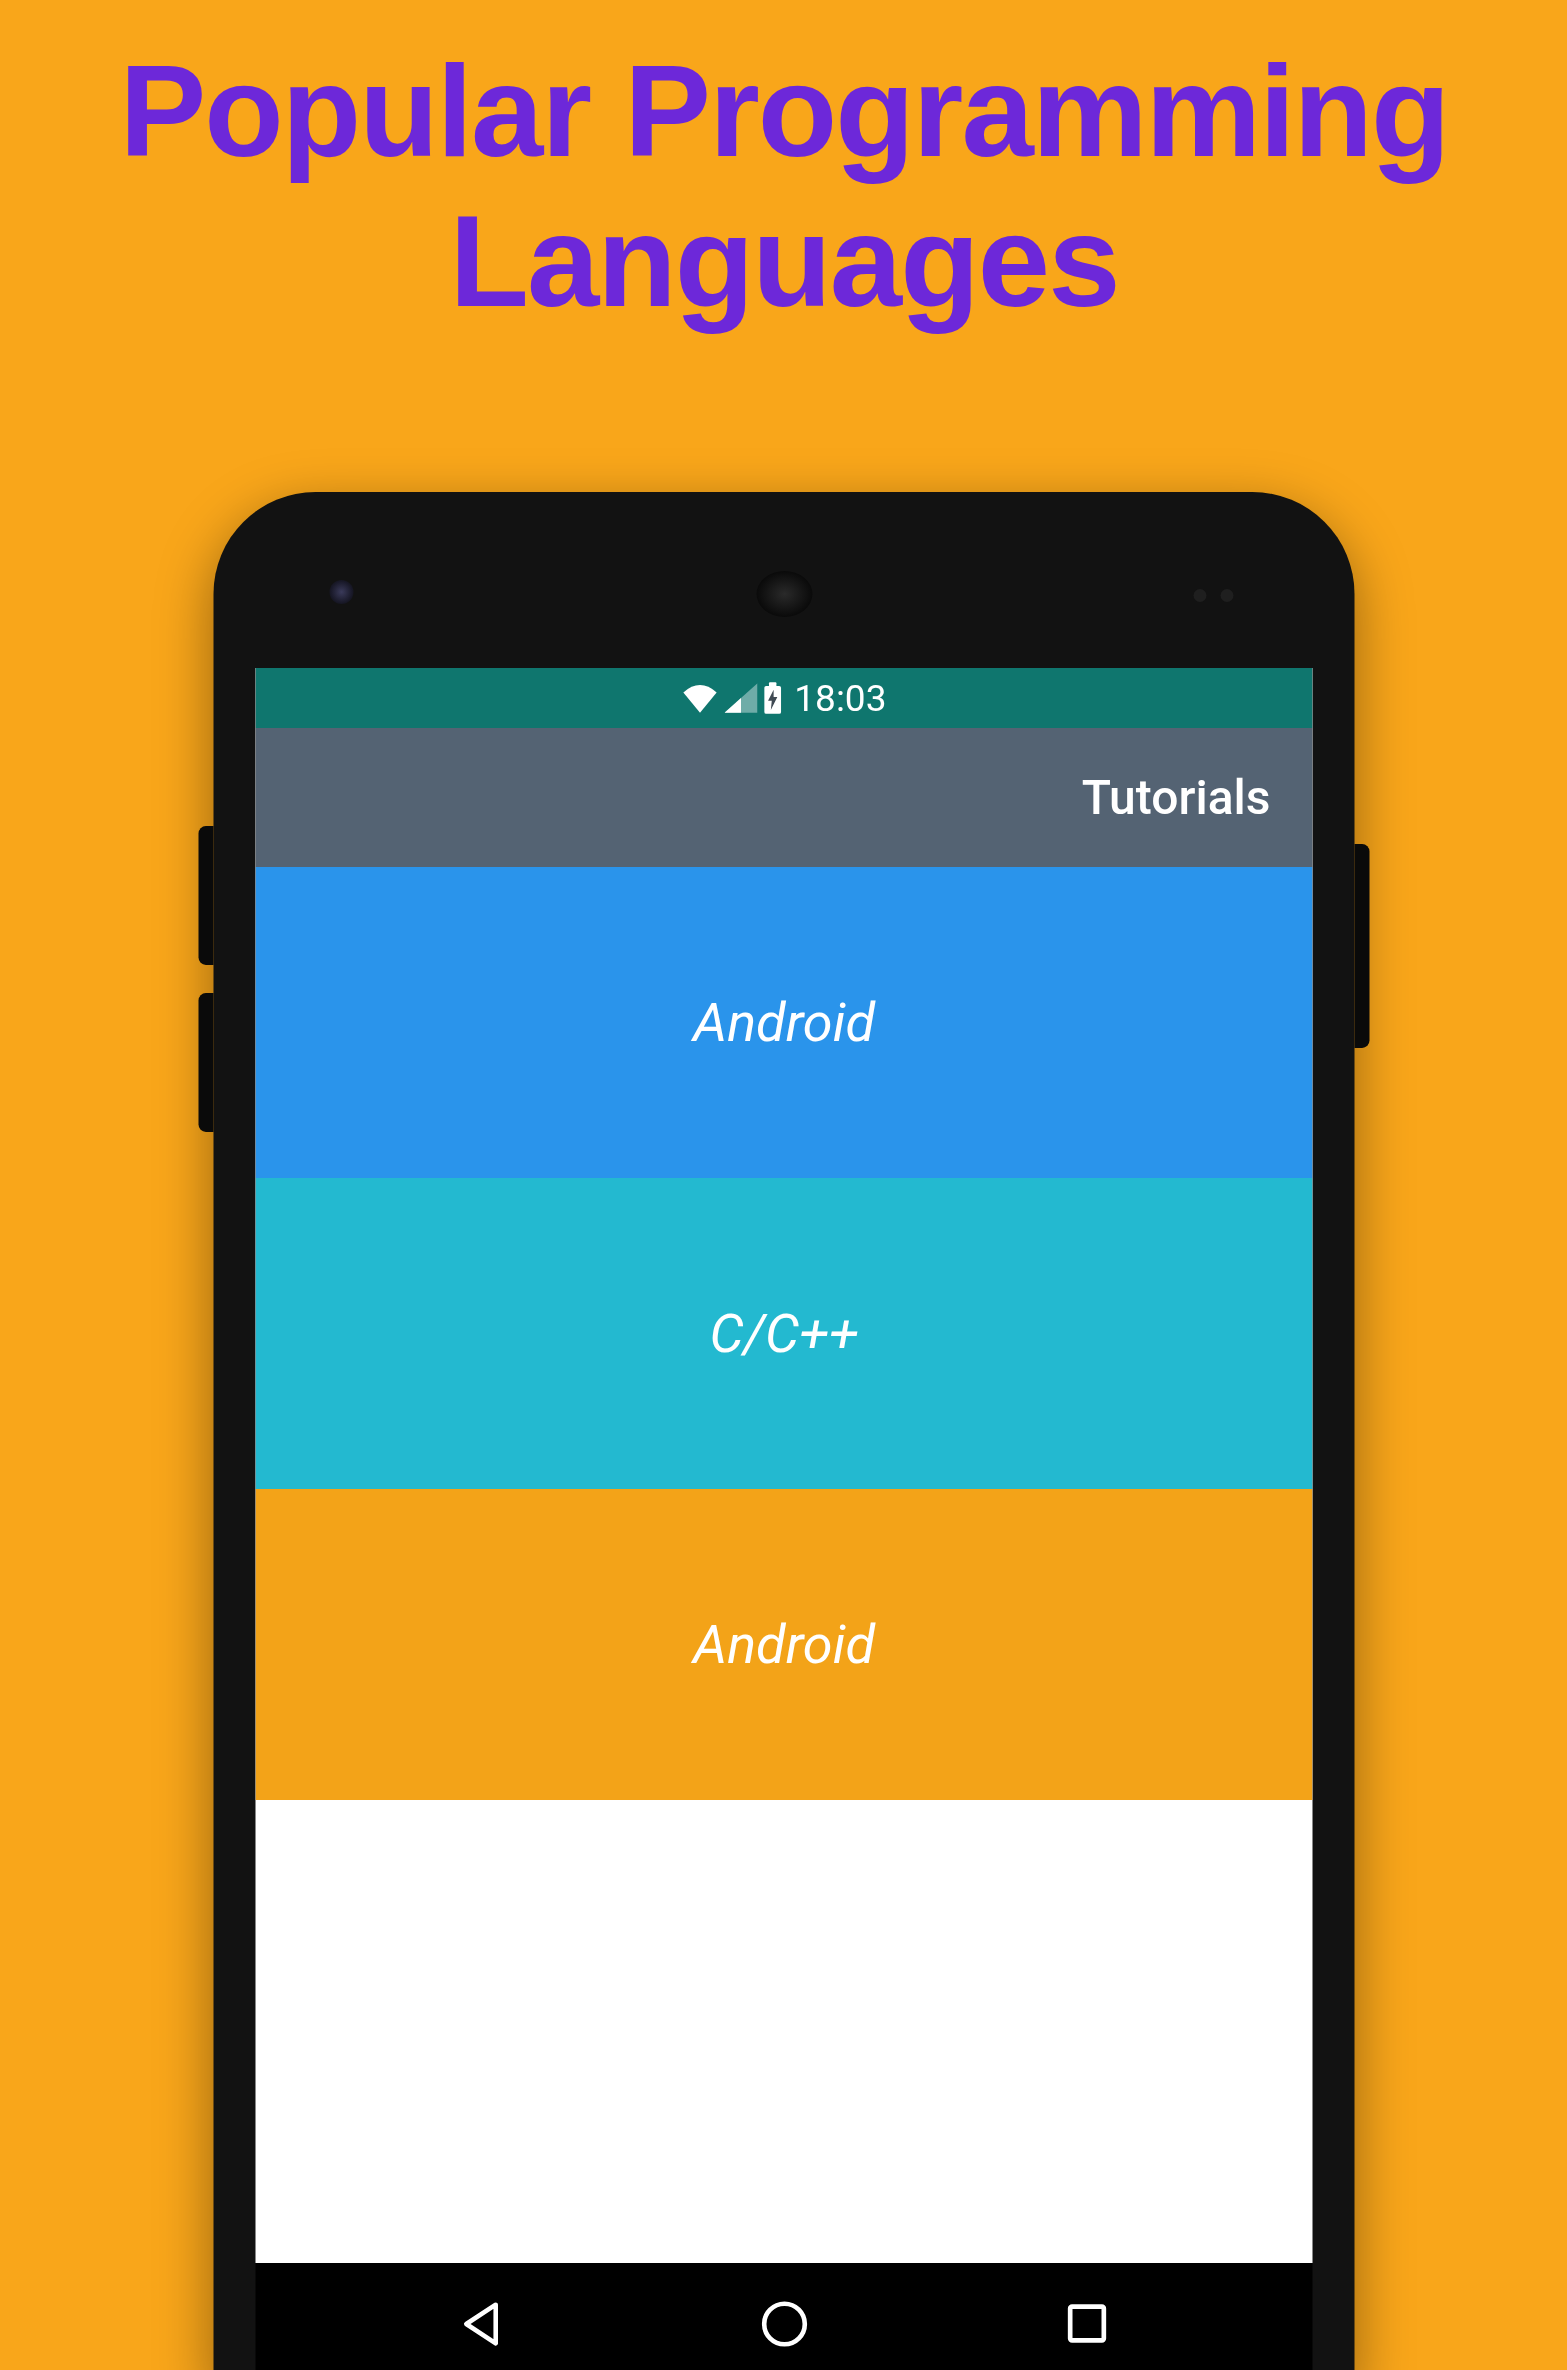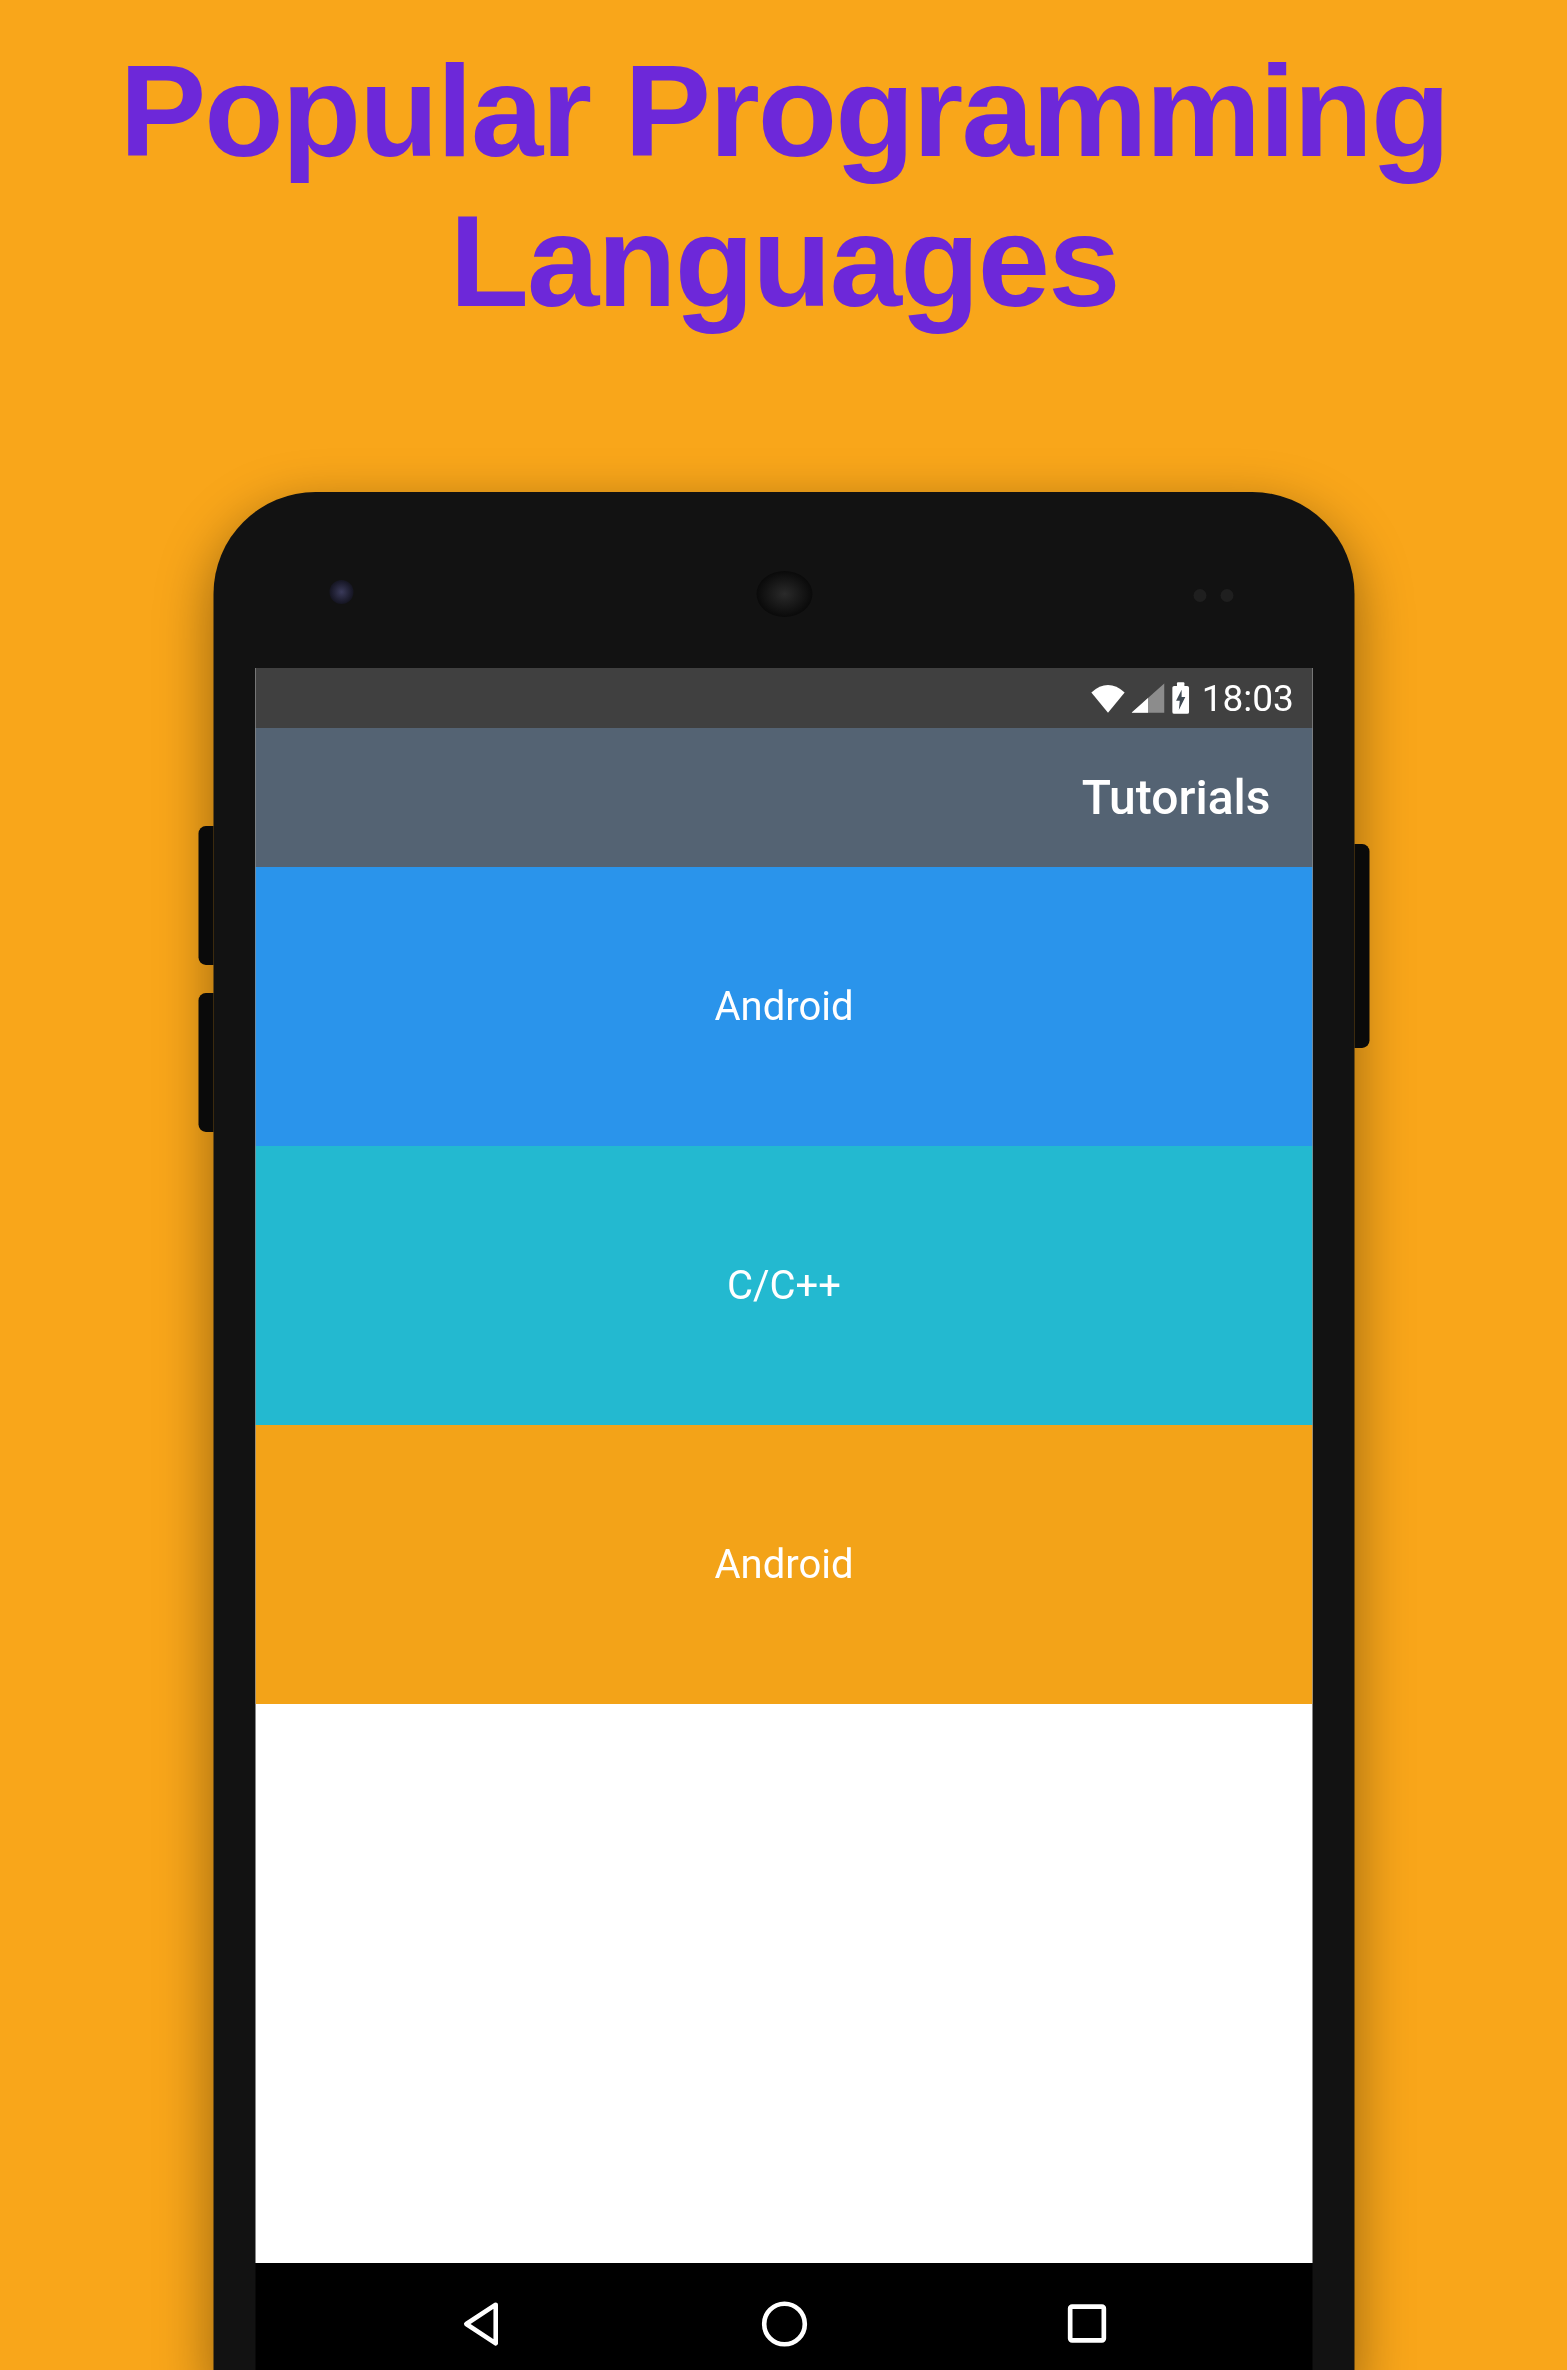--- a/index.html
+++ b/index.html
@@ -102,24 +102,24 @@
       border-radius: 50%;
     }
     .screen {
       margin: 0 42px;
       background: #fff;
       position: relative;
       height: 1595px;
       overflow: hidden;
     }
     .status-bar {
-      background: #404040;
+      background: #0f766e;
       height: 60px;
       display: flex;
-      justify-content: flex-end;
+      justify-content: center;
       align-items: center;
       padding: 0 18.6px;
       gap: 7.4px;
       color: #FFFFFF;
       font-size: 33px;
       font-weight: 400;
     }
     .status-icons {
       display: flex;
       align-items: center;
@@ -134,27 +134,28 @@
       height: 139px;
       display: flex;
       align-items: center;
       padding: 0 42px;
       color: #FFFFFF;
       font-size: 48px;
       font-weight: 500;
       justify-content: flex-end;
     }
     .list-item {
-      height: 279px;
+      height: 311px;
       display: flex;
       align-items: center;
       justify-content: center;
       color: #FFFFFF;
-      font-size: 40px;
+      font-size: 54px;
       font-weight: 400;
+      font-style: italic;
     }
     .nav-bar {
       background: #000000;
       height: 121px;
       margin: 0 42px;
       display: flex;
       align-items: center;
       justify-content: space-around;
       padding: 0 74px;
     }

